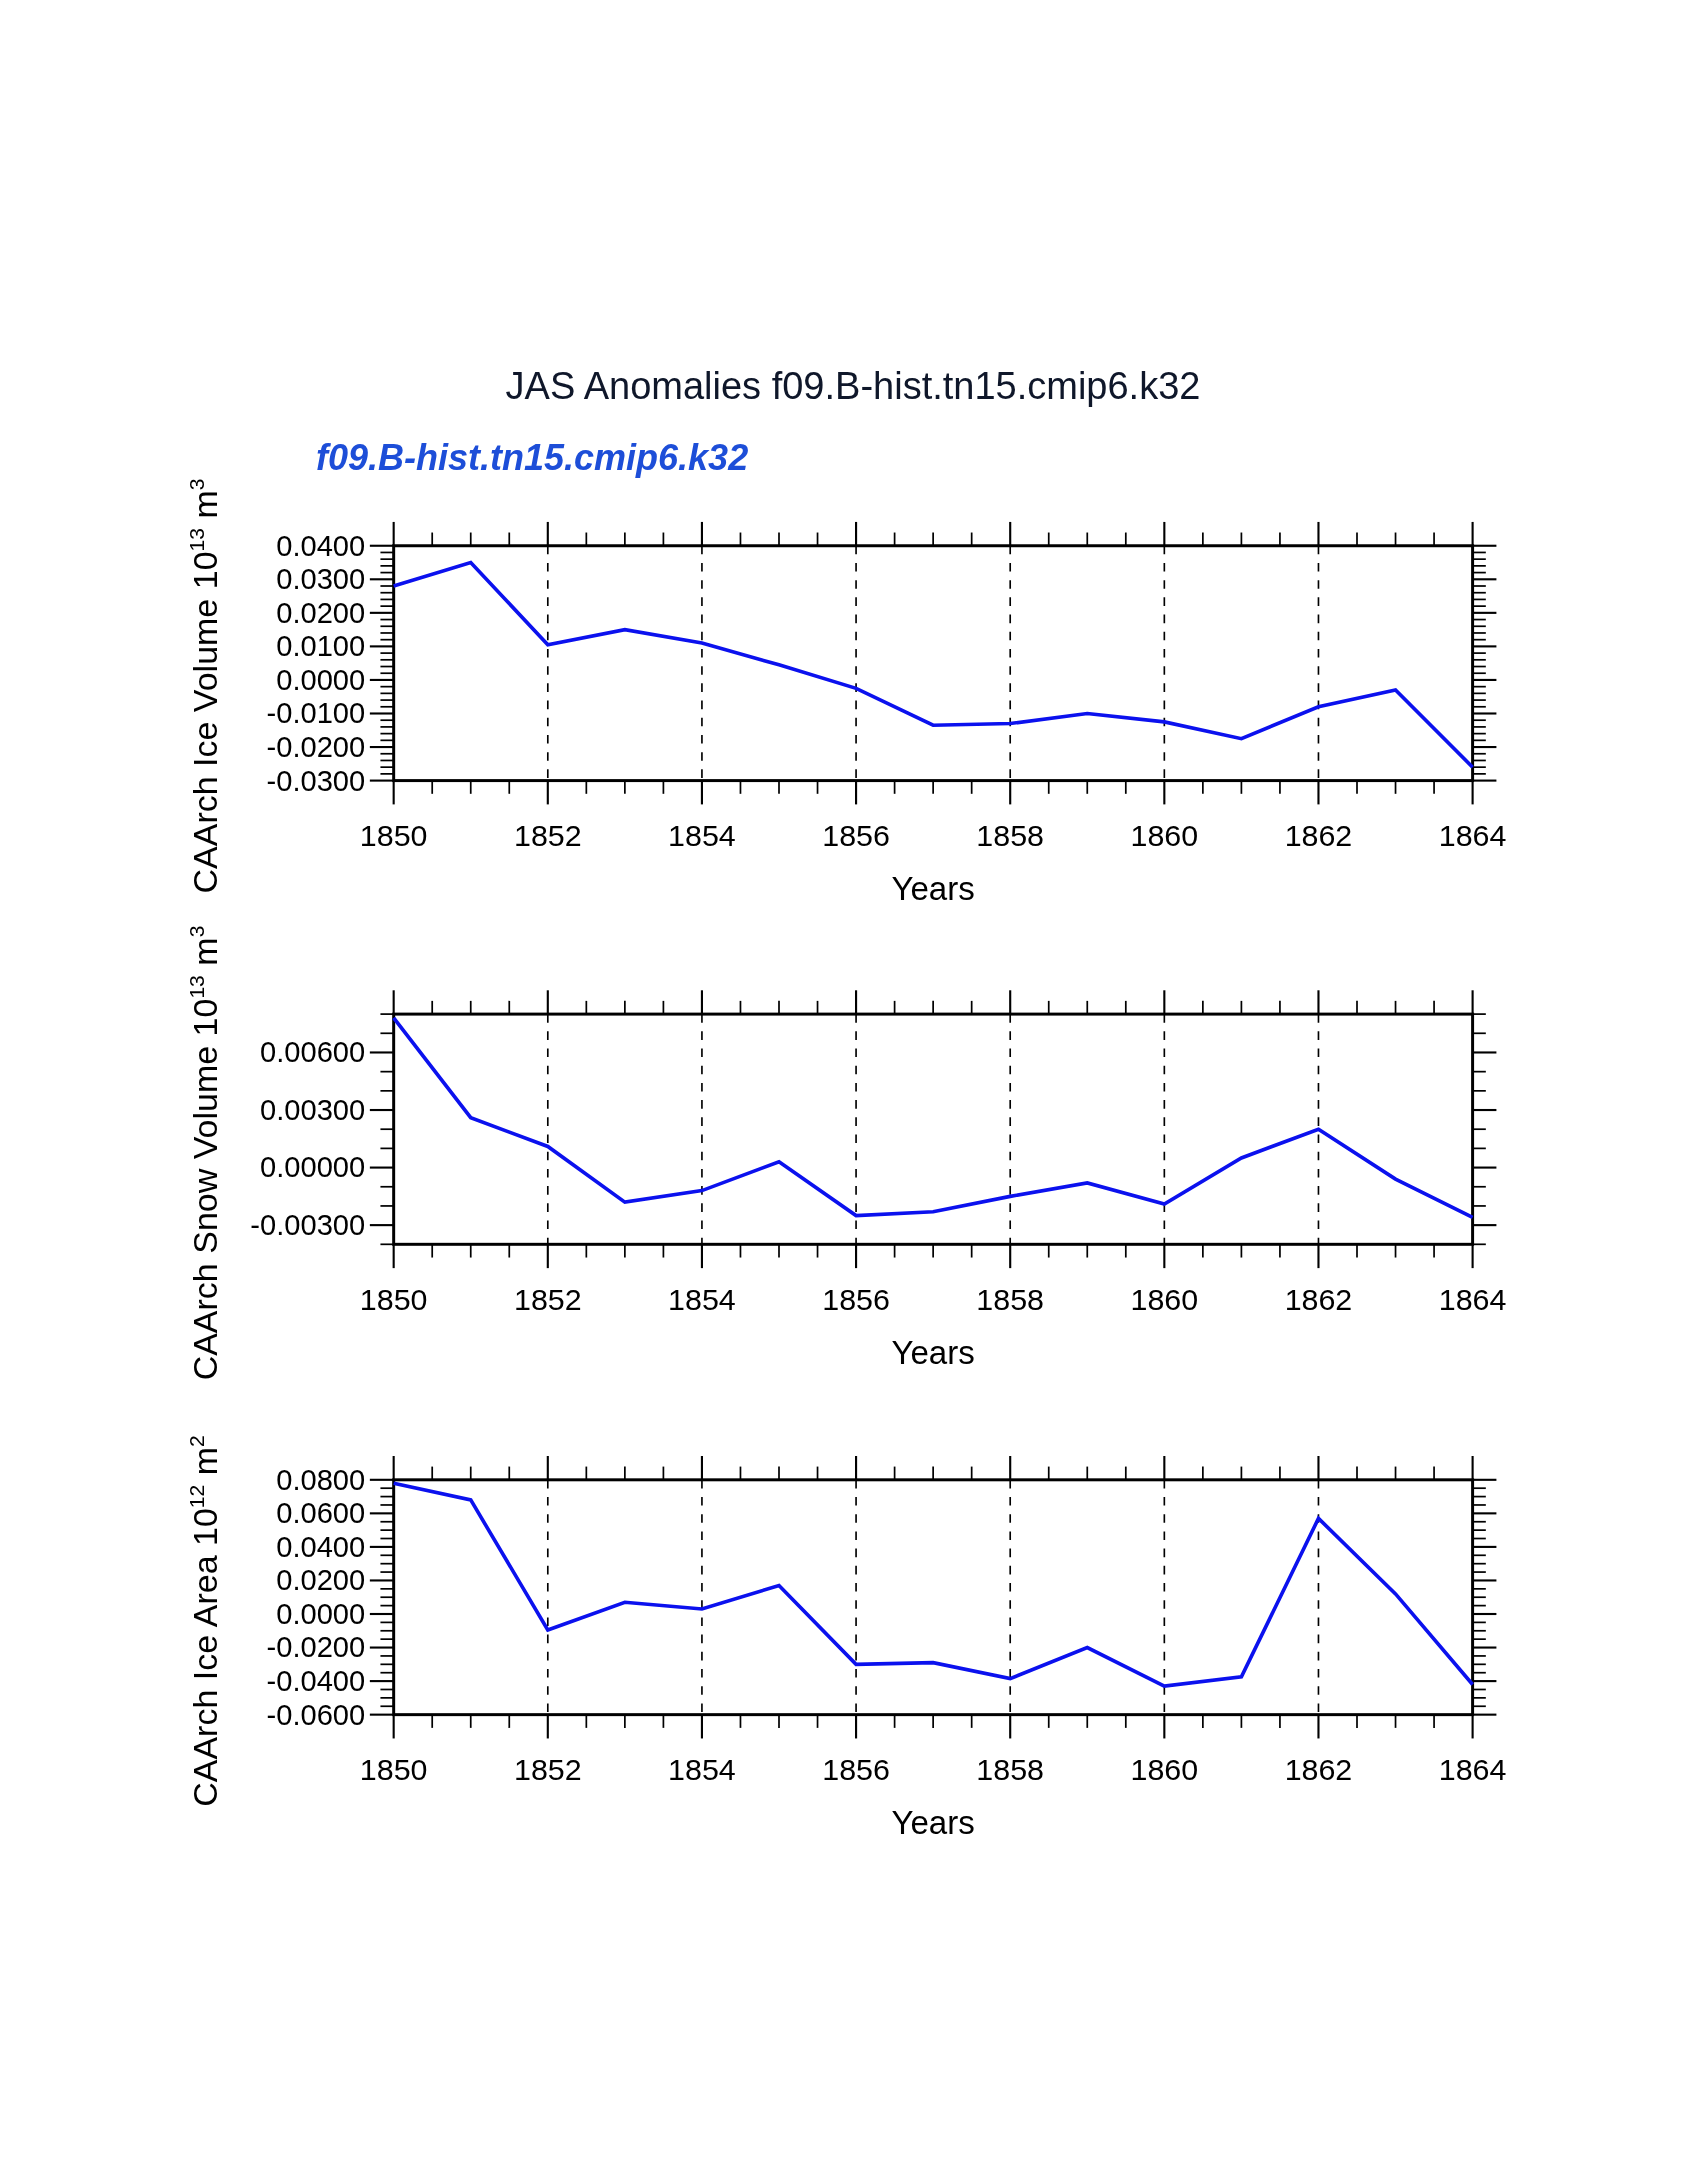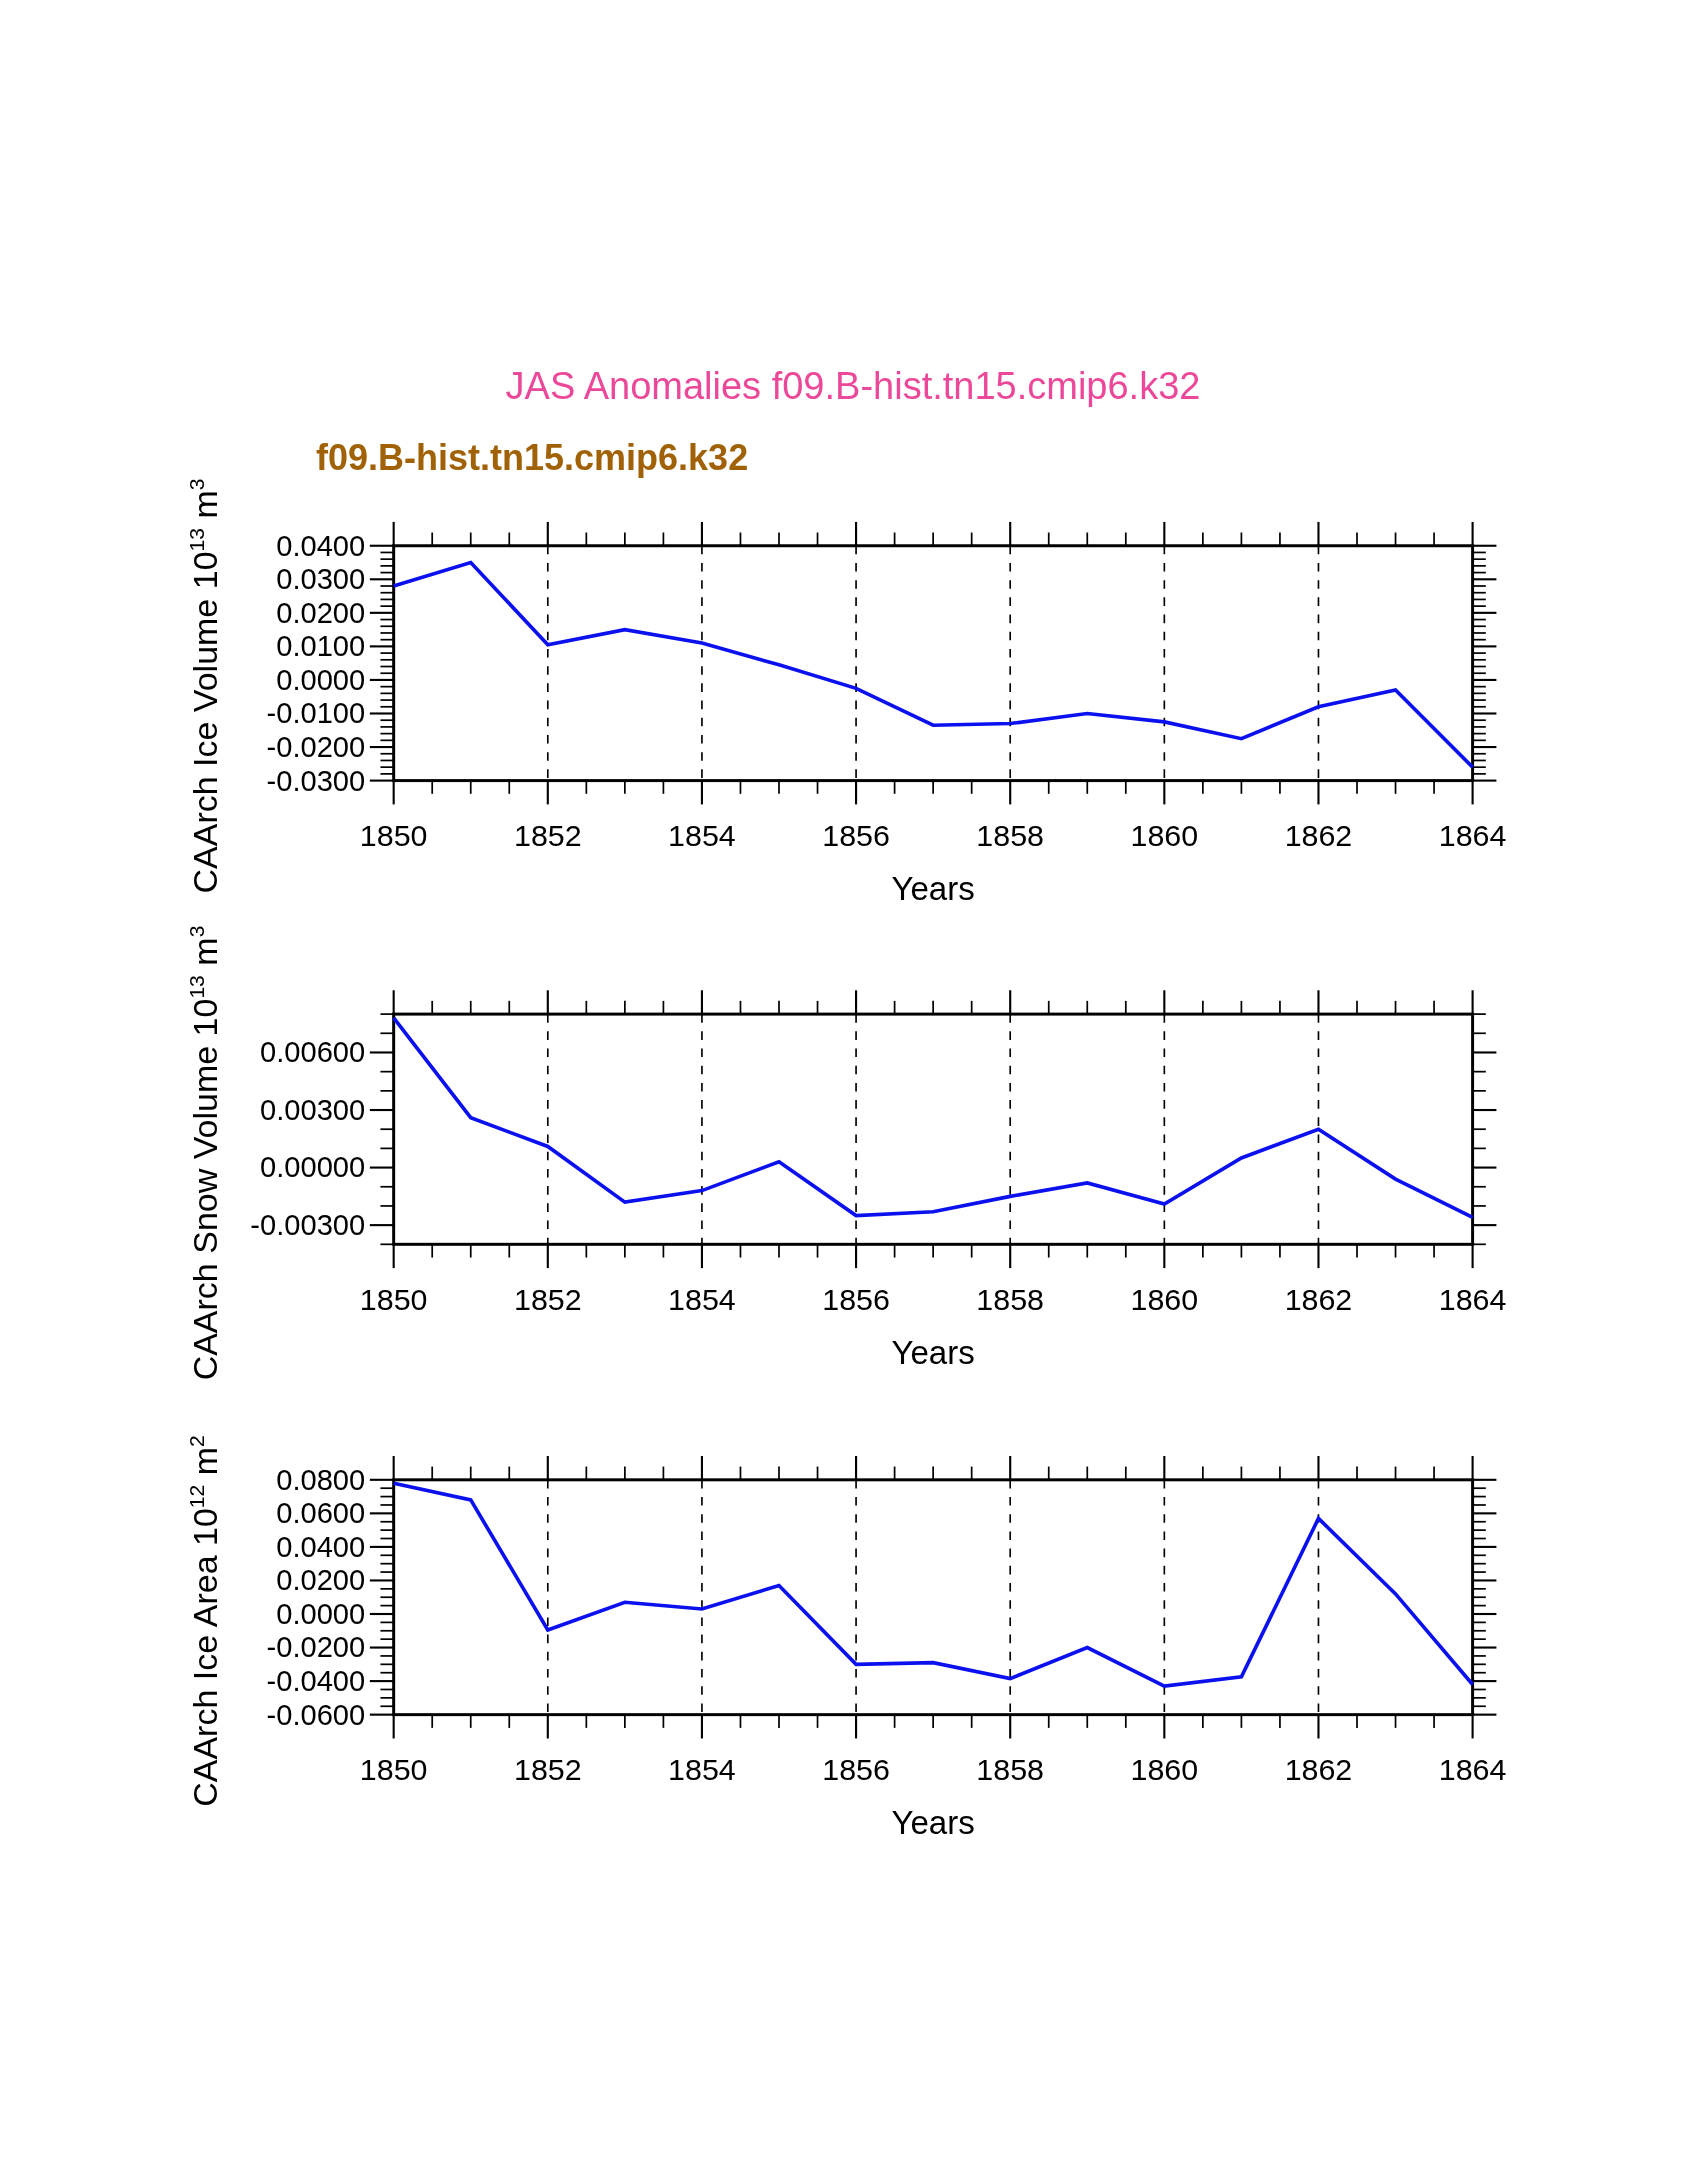--- a/index.html
+++ b/index.html
@@ -1,32 +1,32 @@
 <!DOCTYPE html>
 <html style="font-size:10.6px"><head>
 <meta charset="utf-8">
 <style>
   html,body{margin:0;padding:0;background:#ffffff;}
   #page{position:relative;width:1687px;height:2183px;background:#ffffff;overflow:hidden;
         font-family:"Liberation Sans", sans-serif;}
   #main-title{position:absolute;left:853px;top:365px;transform:translateX(-50%);
-        font-size:38px;color:#ec4899;white-space:nowrap;letter-spacing:0px;}
+        font-size:38px;color:#0f172a;white-space:nowrap;letter-spacing:0px;}
   #legend-label{position:absolute;left:316px;top:437px;font-size:36px;font-weight:bold;
         white-space:nowrap;}
   .y-axis-title{position:absolute;white-space:nowrap;font-size:34px;color:#000;
         transform:translate(-50%,-50%) rotate(-90deg);}
   .y-axis-title sup{font-size:0.62em;}
   svg text{font-family:"Liberation Sans", sans-serif;fill:#000;}
 </style>
 </head>
 <body>
 
 <div id="page">
   <div id="main-title">JAS Anomalies f09.B-hist.tn15.cmip6.k32</div>
-  <div id="legend-label" style="color: #a16207;">f09.B-hist.tn15.cmip6.k32</div>
+  <div id="legend-label" style="color: #1d4ed8; font-style: italic;">f09.B-hist.tn15.cmip6.k32</div>
   <svg id="plots" width="1687" height="2183" viewBox="0 0 2550 3300" style="position:absolute;left:0;top:0;">
       <line x1="828" y1="825" x2="828" y2="1180" stroke="#000" stroke-width="2.5" stroke-dasharray="13 13"></line>
       <line x1="1061" y1="825" x2="1061" y2="1180" stroke="#000" stroke-width="2.5" stroke-dasharray="13 13"></line>
       <line x1="1294" y1="825" x2="1294" y2="1180" stroke="#000" stroke-width="2.5" stroke-dasharray="13 13"></line>
       <line x1="1527" y1="825" x2="1527" y2="1180" stroke="#000" stroke-width="2.5" stroke-dasharray="13 13"></line>
       <line x1="1760" y1="825" x2="1760" y2="1180" stroke="#000" stroke-width="2.5" stroke-dasharray="13 13"></line>
       <line x1="1993" y1="825" x2="1993" y2="1180" stroke="#000" stroke-width="2.5" stroke-dasharray="13 13"></line>
       <rect x="595" y="825" width="1631" height="355" fill="none" stroke="#000" stroke-width="4.5"></rect>
       <line x1="595" y1="1180" x2="595" y2="1216" stroke="#000" stroke-width="3.2"></line>
       <line x1="595" y1="825" x2="595" y2="789" stroke="#000" stroke-width="3.2"></line>

